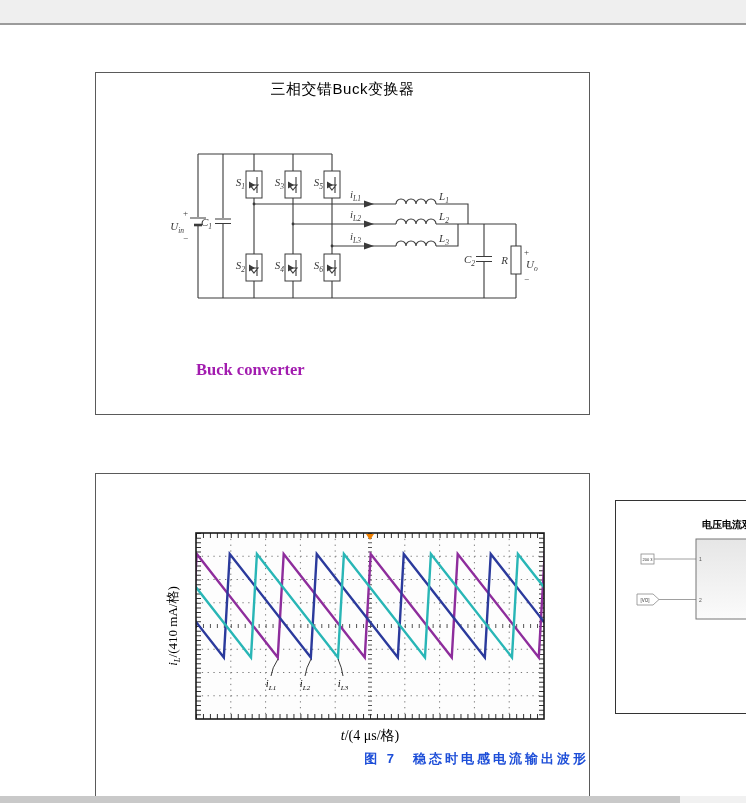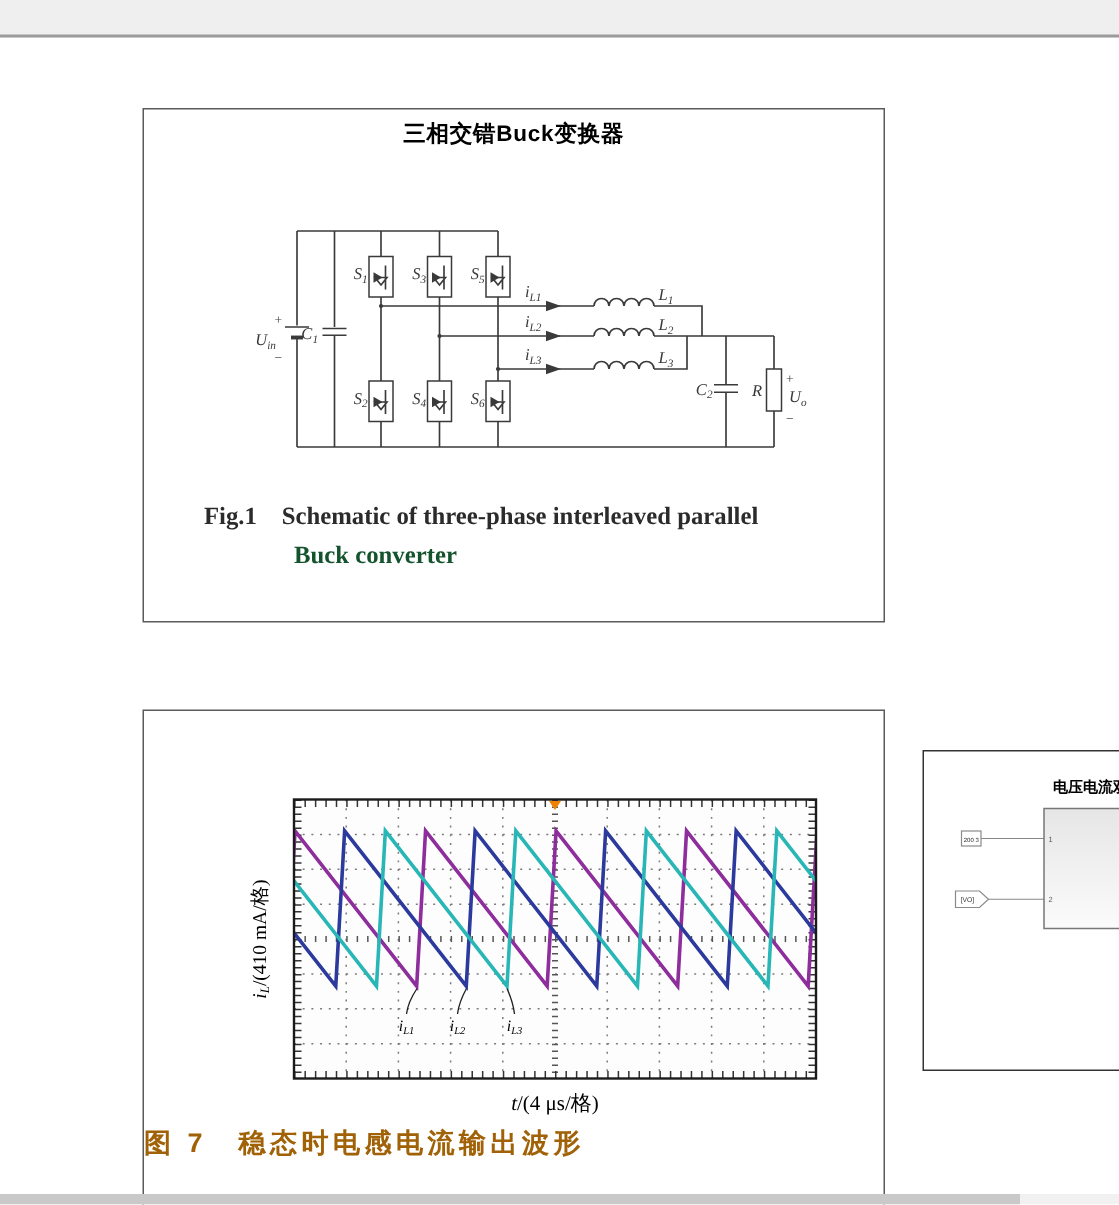--- a/index.html
+++ b/index.html
@@ -11,29 +11,29 @@
   .abs{position:absolute;}
   
   #top-band{left:0;top:0;width:746px;height:23px;background:#efefef;border-bottom:2px solid #9b9b9b;}
   
   .fig-panel{border:1px solid #5a5a5a;background:#fff;}
   #panel-fig1{left:95px;top:72px;width:493px;height:341px;}
   #panel-fig7{left:95px;top:473px;width:493px;height:345px;}
   #panel-sim{left:615px;top:500px;width:160px;height:212px;border:1px solid #333;background:#fff;}
   
   #fig1-title{left:0;top:7px;width:100%;text-align:center;font-family:"Liberation Sans","DejaVu Sans",sans-serif;
-    font-size:15px;font-weight:700;color:#000;letter-spacing:.5px;}
+    font-size:15px;font-weight:400;color:#000;letter-spacing:.5px;}
   #fig1-body{left:19px;top:48px;width:456px;font-size:19px;color:#3c3c3c;letter-spacing:1.5px;
     text-align:justify;text-align-last:justify;line-height:22px;filter:blur(.3px);}
   #fig1-caption-cn{left:0;top:233px;width:100%;text-align:center;font-weight:700;font-size:16px;color:#2b2b2b;letter-spacing:1px;}
   #fig1-caption-en1{left:40px;top:260px;font-weight:700;font-size:16.5px;color:#2b2b2b;}
-  #fig1-caption-en2{left:100px;top:287px;font-weight:700;font-size:16.5px;color:#14532d;}
-  
-  #fig7-caption{left:0;top:276px;width:100%;text-align:left;font-family:"Liberation Sans","DejaVu Sans",sans-serif;
-    font-weight:700;font-size:18px;color:#a16207;letter-spacing:3px;}
+  #fig1-caption-en2{left:100px;top:287px;font-weight:700;font-size:16.5px;color:#a21caf;}
+  
+  #fig7-caption{left:0;top:276px;width:100%;text-align:right;font-family:"Liberation Sans","DejaVu Sans",sans-serif;
+    font-weight:700;font-size:13px;color:#1d4ed8;letter-spacing:3px;}
   
   #sim-title{left:86px;top:17px;width:80px;white-space:nowrap;overflow:hidden;
     font-family:"Liberation Sans","DejaVu Sans",sans-serif;font-size:10px;font-weight:700;color:#000;}
   
   #hscrollbar{left:0;top:796px;width:746px;height:7px;background:#f1f1f1;}
   #hscroll-thumb{left:0;top:0;width:680px;height:7px;background:#c9c9c9;}
   svg text{font-family:"Liberation Serif","DejaVu Serif",serif;}
   .sym{font-style:italic;font-size:11px;fill:#3a3a3a;}
   .sub{font-style:italic;font-size:7.5px;fill:#3a3a3a;}
   .pm{font-style:normal;font-size:9px;fill:#3a3a3a;}
@@ -134,21 +134,20 @@
       <path class="wire" d="M365 78 V100 M365 128 V152"></path>
       <rect x="360" y="100" width="10" height="28" fill="none" stroke="#3a3a3a"></rect>
     </g>
     <text x="324" y="117" text-anchor="end"><tspan class="sym">C</tspan><tspan class="sub" dy="2.5">2</tspan></text>
     <text class="sym" x="357" y="118" text-anchor="end">R</text>
     <text class="pm" x="373" y="109">+</text>
     <text x="375" y="122"><tspan class="sym">U</tspan><tspan class="sub" dy="2.5">o</tspan></text>
     <text class="pm" x="373" y="136">−</text>
   </svg>
 
-  <div class="abs" id="fig1-caption-en1">Fig.1　Schematic of three-phase interleaved parallel</div>
   <div class="abs" id="fig1-caption-en2">Buck converter</div>
 </div>
 
 <div class="abs fig-panel" id="panel-fig7">
   <svg class="abs" id="wave-svg" style="left:70px;top:40px;" width="400" height="235" viewBox="0 0 400 235">
     <defs>
       <clipPath id="plotclip">
           <rect x="30" y="19" width="348" height="186"></rect>
         </clipPath>
     </defs>

